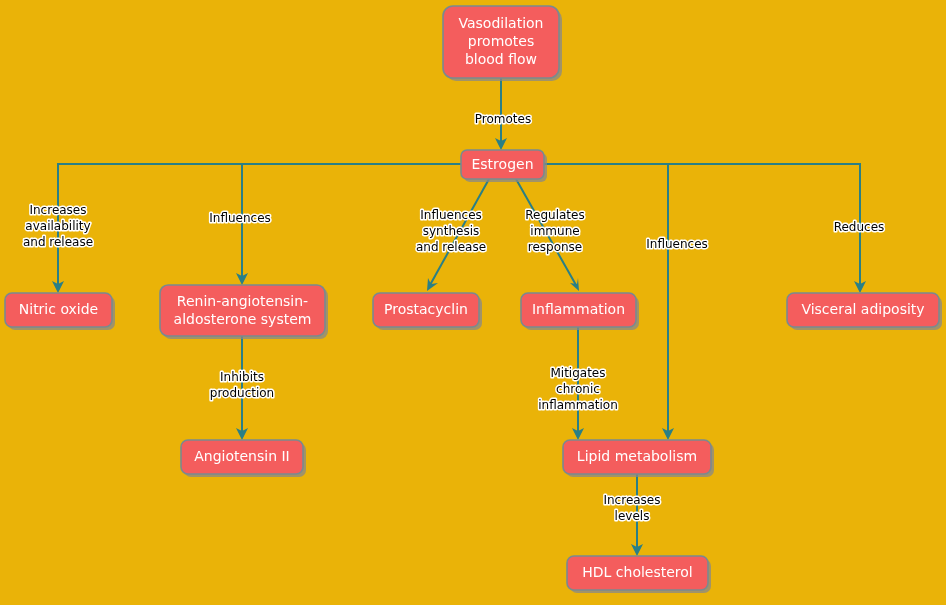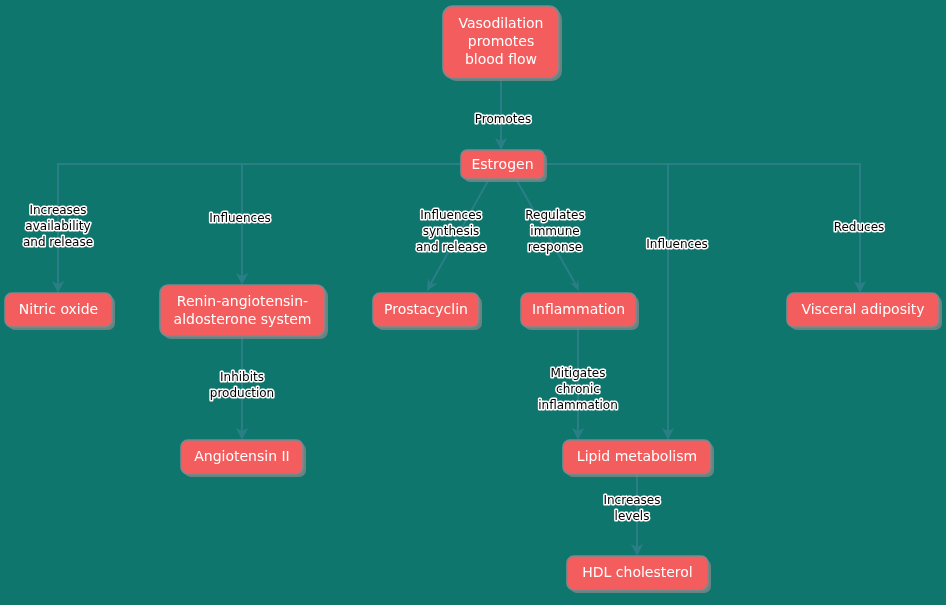--- a/index.html
+++ b/index.html
@@ -10,21 +10,21 @@
   body {
     width: 946px;
     height: 605px;
     font-family: "DejaVu Sans", sans-serif;
     overflow: hidden;
   }
   #diagram-root {
     position: relative;
     width: 946px;
     height: 605px;
-    background: #0f766e;
+    background: #eab308;
   }
   svg#flow-svg {
     position: absolute;
     left: 0;
     top: 0;
     width: 946px;
     height: 605px;
   }
   .edge-line {
     stroke: #2a7f86;

